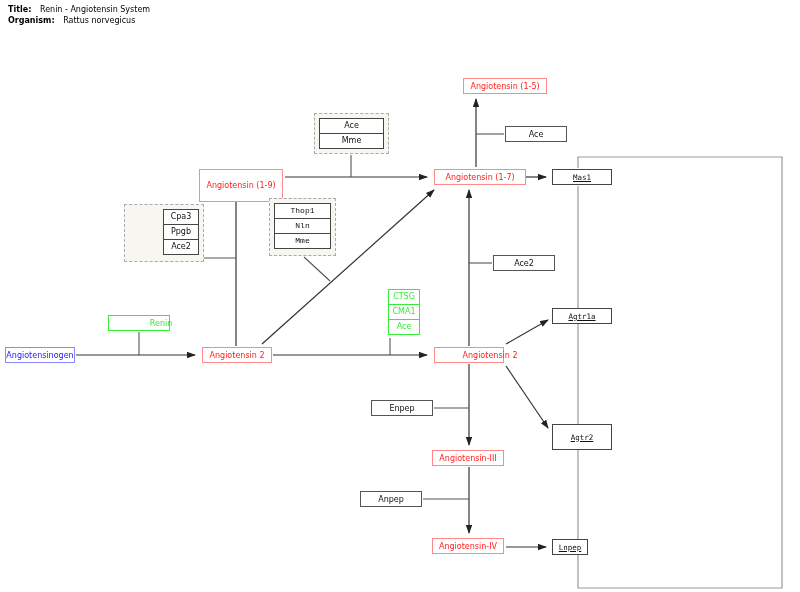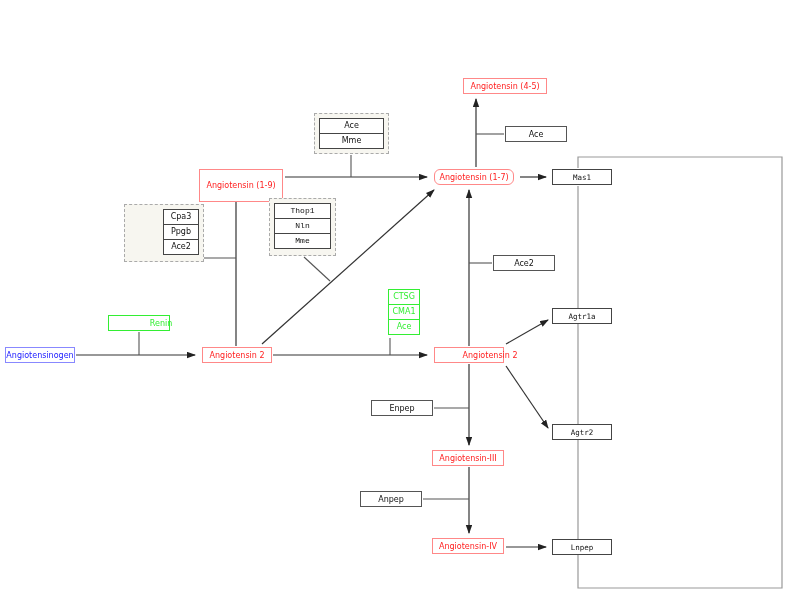--- a/index.html
+++ b/index.html
@@ -12,36 +12,46 @@
   .hdr .k{font-weight:bold;}
   .hdr .v{margin-left:6px;}
   .hdr .row{white-space:nowrap;}
 
   .node{position:absolute;box-sizing:border-box;display:flex;align-items:center;
         justify-content:center;font-size:8px;white-space:nowrap;background:#fff;}
 
   .n-red{border:1px solid #ff8888;color:#ff2020;}
   .n-blue{border:1px solid #8888ff;color:#2020ff;}
   .n-green{border:1px solid #33ee33;color:#33ee33;}
-  .n-black{border:1px solid #444;color:#111;font-family:"DejaVu Sans Mono","Liberation Mono",monospace;font-size:7.5px;}
+  .n-black{border:1px solid #444;color:#111;font-family:"DejaVu Sans Mono","Liberation Mono",monospace;font-size:7.5px;text-decoration:underline;}
   .n-plain{border:1px solid #555;color:#111;}
 
   .group{position:absolute;box-sizing:border-box;border:1px dashed #aaa;background:#f7f6f0;
          padding:4px;display:flex;flex-direction:column;}
   .group.green{border:none;background:transparent;padding:0;}
   .gitem{box-sizing:border-box;border:1px solid #444;background:#fff;color:#111;
          font-size:8px;height:16px;line-height:14px;text-align:center;margin-top:-1px;}
   .gitem:first-child{margin-top:0;}
   .group.green .gitem{border:1px solid #33ee33;color:#33ee33;background:#fff;}
 </style>
 </head>
 <body>
 
 <div id="canvas">
 
+  <div class="hdr">
+    <div class="row">
+      <span class="k">Title:</span>
+      <span class="v">Renin - Angiotensin System</span>
+    </div>
+    <div class="row">
+      <span class="k">Organism:</span>
+      <span class="v">Rattus norvegicus</span>
+    </div>
+  </div>
 
   <svg class="edges">
     <defs>
       <marker id="ah" markerWidth="9" markerHeight="9" refX="8" refY="3.2" orient="auto" markerUnits="userSpaceOnUse">
         <path d="M0,0 L9,3.2 L0,6.4 z" fill="#222"></path>
       </marker>
     </defs>
     <g stroke="#333" stroke-width="1.2" fill="none" marker-end="url(#ah)">
       <path d="M76,355 L195,355"></path>
       <path d="M236,346 L236,190"></path>
@@ -71,33 +81,33 @@
     <g stroke="#999" stroke-width="1.2" fill="none">
       <path d="M578,186 L578,588 L782,588 L782,157 L578,157 L578,168"></path>
     </g>
   </svg>
 
   <div>
     <div class="node n-blue" style="left:5px;top:347px;width:70px;height:16px;">Angiotensinogen</div>
     <div class="node n-green" style="left:108px;top:315px;width:62px;height:16px;padding-left:44px;">Renin</div>
     <div class="node n-red" style="left:202px;top:347px;width:70px;height:16px;">Angiotensin 2</div>
     <div class="node n-red" style="left:199px;top:169px;width:84px;height:33px;">Angiotensin (1-9)</div>
-    <div class="node n-red" style="left:434px;top:169px;width:80px;height:16px;border-radius:6px;">Angiotensin (1-7)</div>
-    <div class="node n-red" style="left:463px;top:78px;width:84px;height:16px;">Angiotensin (4-5)</div>
+    <div class="node n-red" style="left:434px;top:169px;width:92px;height:16px;">Angiotensin (1-7)</div>
+    <div class="node n-red" style="left:463px;top:78px;width:84px;height:16px;">Angiotensin (1-5)</div>
     <div class="node n-red" style="left:434px;top:347px;width:70px;height:16px;padding-left:42px;">Angiotensin 2</div>
     <div class="node n-red" style="left:432px;top:450px;width:72px;height:16px;">Angiotensin-III</div>
     <div class="node n-red" style="left:432px;top:538px;width:72px;height:16px;">Angiotensin-IV</div>
     <div class="node n-plain" style="left:505px;top:126px;width:62px;height:16px;">Ace</div>
     <div class="node n-plain" style="left:493px;top:255px;width:62px;height:16px;">Ace2</div>
     <div class="node n-plain" style="left:371px;top:400px;width:62px;height:16px;">Enpep</div>
     <div class="node n-plain" style="left:360px;top:491px;width:62px;height:16px;">Anpep</div>
     <div class="node n-black" style="left:552px;top:169px;width:60px;height:16px;">Mas1</div>
     <div class="node n-black" style="left:552px;top:308px;width:60px;height:16px;">Agtr1a</div>
-    <div class="node n-black" style="left:552px;top:424px;width:60px;height:16px;">Agtr2</div>
-    <div class="node n-black" style="left:552px;top:539px;width:60px;height:16px;">Lnpep</div>
+    <div class="node n-black" style="left:552px;top:424px;width:60px;height:26px;">Agtr2</div>
+    <div class="node n-black" style="left:552px;top:539px;width:36px;height:16px;">Lnpep</div>
   </div>
 
   <div>
     <div class="group" style="left:124px;top:204px;width:80px;height:58px;padding-left:38px;">
       <div class="gitem">Cpa3</div>
       <div class="gitem">Ppgb</div>
       <div class="gitem">Ace2</div>
     </div>
     <div class="group" style="left:269px;top:198px;width:67px;height:58px;font-family:Liberation Mono, monospace;">
       <div class="gitem">Thop1</div>

